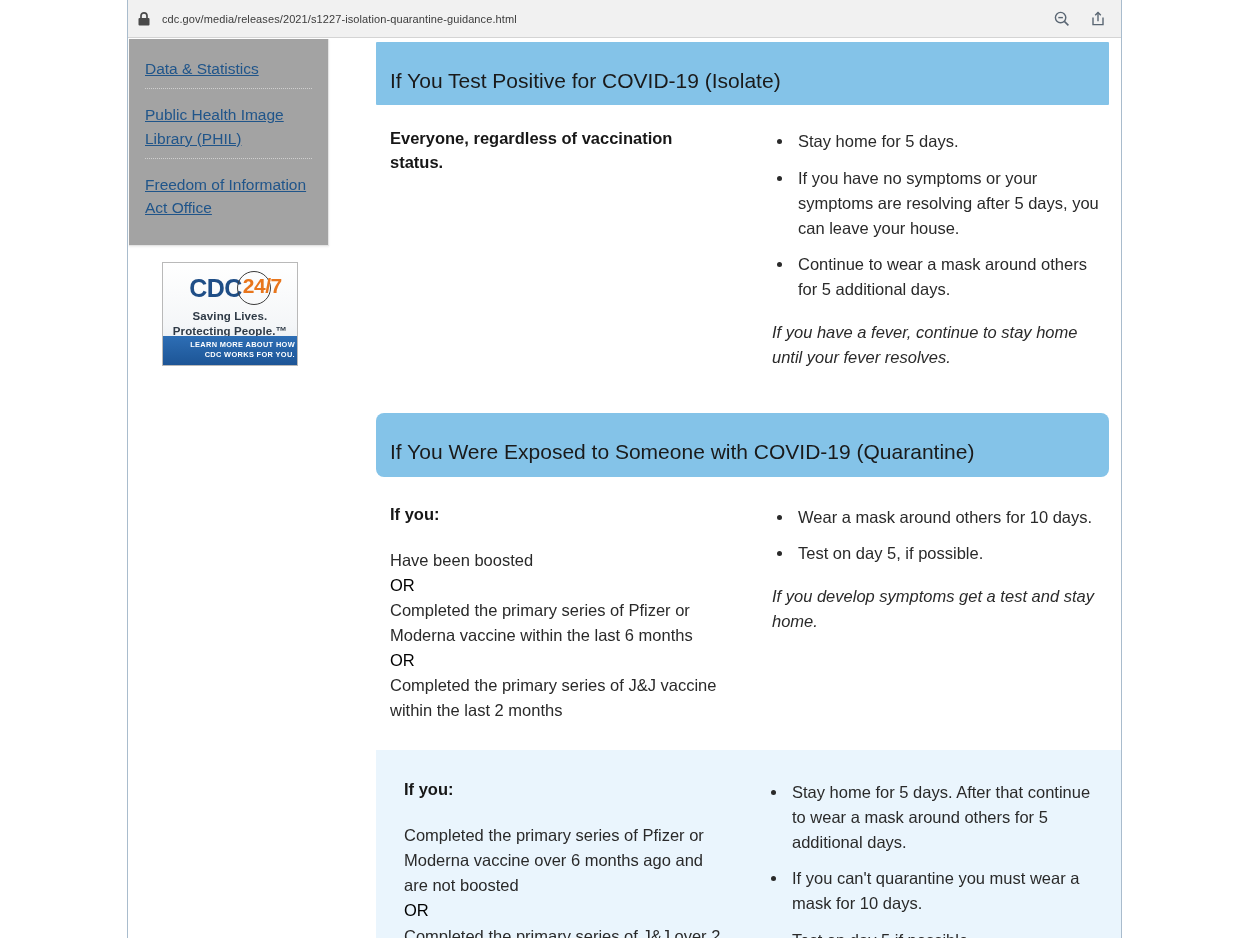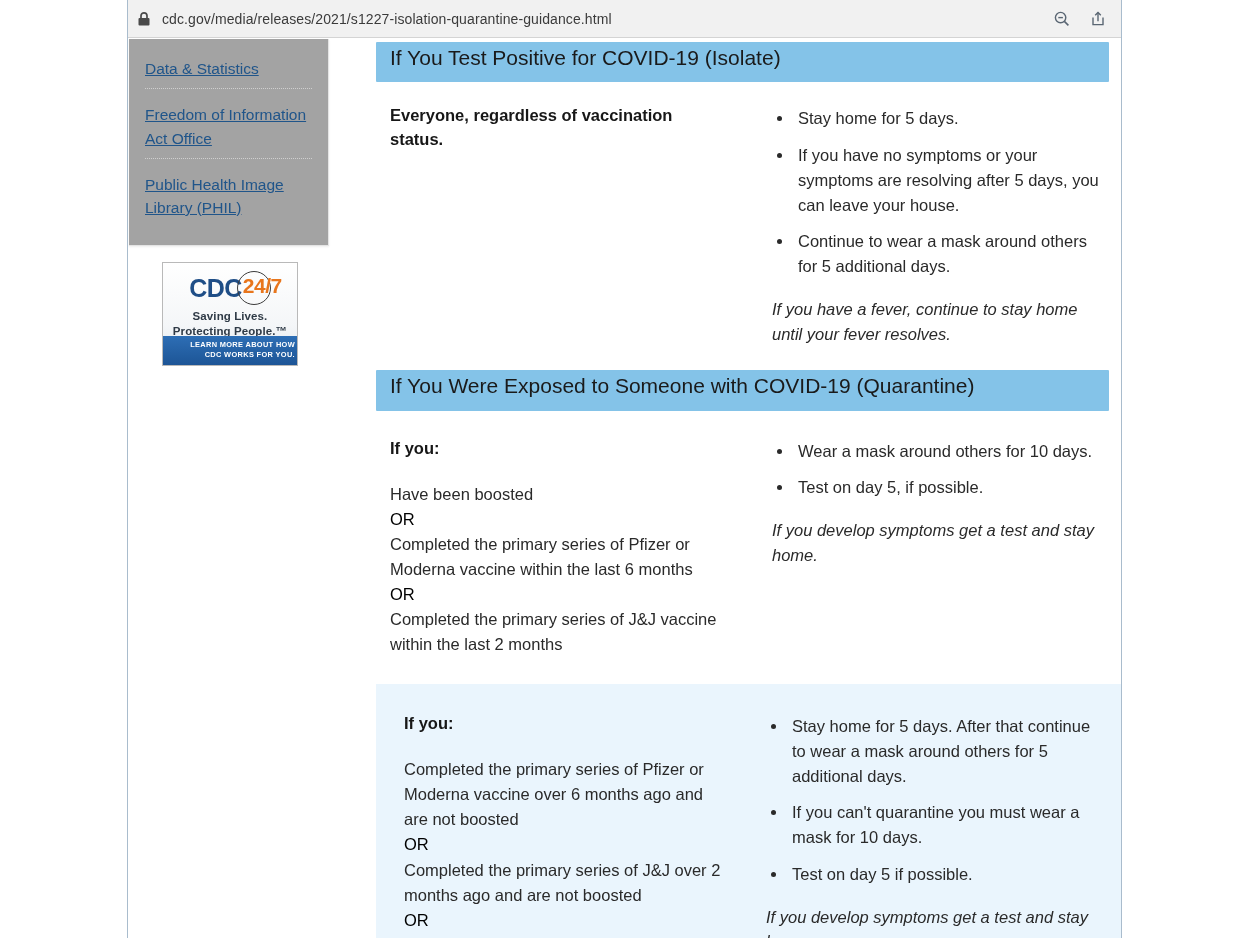--- a/index.html
+++ b/index.html
@@ -43,21 +43,21 @@
   }
   .lock-icon {
     width: 16px;
     height: 16px;
     flex: 0 0 16px;
     margin-right: 10px;
     display: block;
   }
   .url-text {
     flex: 1 1 auto;
-    font-size: 14px;
+    font-size: 11px;
     color: #3b3b3b;
     letter-spacing: 0.1px;
     white-space: nowrap;
     overflow: hidden;
     text-overflow: ellipsis;
     font-family: "Liberation Sans", sans-serif;
   }
   .url-actions {
     display: flex;
     align-items: center;
@@ -191,29 +191,29 @@
     position: absolute;
     left: 248px;
     top: 0;
     width: 746px;
   }
   .section-header {
     background: #84c3e8;
     color: #1a1a1a;
     font-size: 21px;
     line-height: 1.25;
-    padding: 3px 0 11px 14px;
+    padding: 26px 0 11px 14px;
     box-sizing: border-box;
     font-weight: normal;
     margin: 0;
     width: 733px;
     border-radius: 1px;
   }
   .sec1-header { margin-top: 3px; }
-  .sec2-header { margin-top: 24px; }
+  .sec2-header { margin-top: 44px; border-radius: 8px; }
 
   .two-col {
     display: flex;
     align-items: flex-start;
   }
   .col-left {
     width: 382px;
     flex: 0 0 382px;
     box-sizing: border-box;
   }
@@ -318,24 +318,24 @@
   </div>
 
   <div class="page">
 
     <div class="sidebar">
       <div class="sidebar-card">
         <div class="side-link-row">
           <span class="side-link">Data &amp; Statistics</span>
         </div>
         <div class="side-link-row">
+          <span class="side-link">Public Health Image Library (PHIL)</span>
+        </div>
+        <div class="side-link-row">
           <span class="side-link">Freedom of Information Act Office</span>
-        </div>
-        <div class="side-link-row">
-          <span class="side-link">Public Health Image Library (PHIL)</span>
         </div>
       </div>
 
       <div class="badge-wrap">
         <div class="cdc-badge">
           <div class="badge-top">
             <span class="badge-cdc">CDC</span>
             <span class="badge-clock">
               <span class="ring"></span>
               <span class="badge-247">24/7</span>

